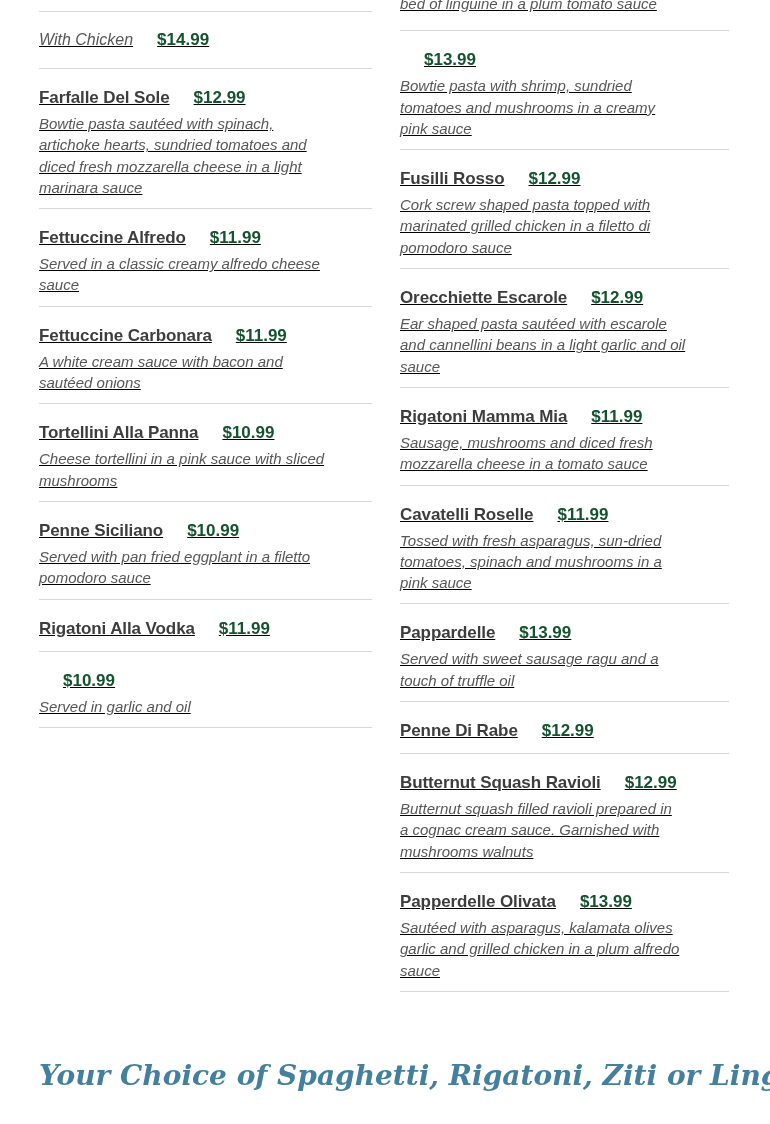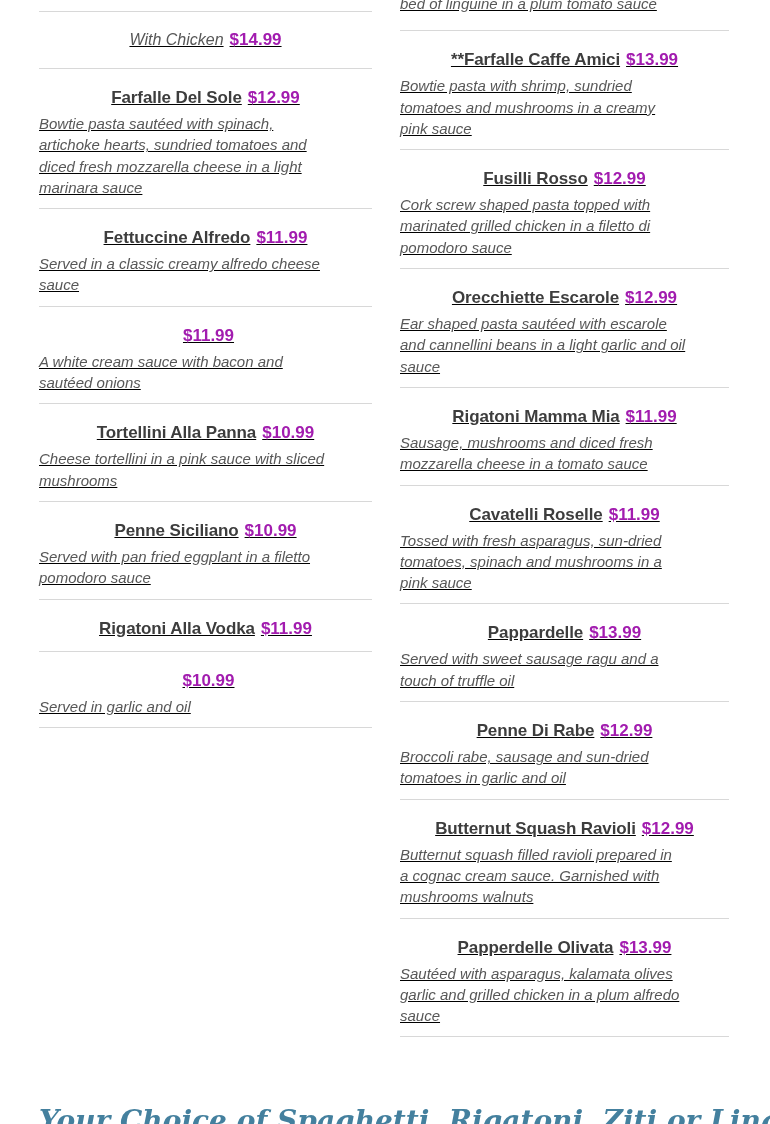--- a/index.html
+++ b/index.html
@@ -25,43 +25,43 @@
     border-bottom: 1px solid #d8d8d8;
   }
   .menu-item.variant { padding: 16px 0 16px 0; }
   .partial-item {
     margin-top: -7px;
     padding-bottom: 16px;
     border-bottom: 1px solid #d8d8d8;
   }
   .item-row {
     display: flex;
-    justify-content: center;
+    justify-content: flex-start;
     align-items: baseline;
   }
   .item-name {
     font-size: 17px;
     line-height: 24px;
     font-weight: 700;
     color: #3d3d3d;
     letter-spacing: -0.1px;
   }
   .variant .item-name {
     font-weight: 400;
     font-style: italic;
     font-size: 16px;
     color: #575757;
     letter-spacing: 0;
   }
   .item-price {
     font-size: 17px;
     line-height: 24px;
     font-weight: 700;
-    color: #a21caf;
-    margin-left: 6px;
+    color: #14532d;
+    margin-left: 24px;
     white-space: nowrap;
   }
   .item-desc {
     margin-top: 3px;
     font-size: 15px;
     font-style: italic;
     line-height: 21.3px;
     color: #575757;
     white-space: pre-line;
   }
@@ -107,20 +107,21 @@
       <div class="item-row">
         <span class="item-name">Fettuccine Alfredo</span>
         <span class="item-price">$11.99</span>
       </div>
       <div class="item-desc">Served in a classic creamy alfredo cheese
 sauce</div>
     </div>
 
     <div class="menu-item">
       <div class="item-row">
+        <span class="item-name">Fettuccine Carbonara</span>
         <span class="item-price">$11.99</span>
       </div>
       <div class="item-desc">A white cream sauce with bacon and
 sautéed onions</div>
     </div>
 
     <div class="menu-item">
       <div class="item-row">
         <span class="item-name">Tortellini Alla Panna</span>
         <span class="item-price">$10.99</span>
@@ -155,21 +156,20 @@
   </div>
 
   <div class="col col-right">
 
     <div class="partial-item">
       <div class="item-desc" style="margin-top:0">bed of linguine in a plum tomato sauce</div>
     </div>
 
     <div class="menu-item">
       <div class="item-row">
-        <span class="item-name">**Farfalle Caffe Amici</span>
         <span class="item-price">$13.99</span>
       </div>
       <div class="item-desc">Bowtie pasta with shrimp, sundried
 tomatoes and mushrooms in a creamy
 pink sauce</div>
     </div>
 
     <div class="menu-item">
       <div class="item-row">
         <span class="item-name">Fusilli Rosso</span>
@@ -216,22 +216,20 @@
       </div>
       <div class="item-desc">Served with sweet sausage ragu and a
 touch of truffle oil</div>
     </div>
 
     <div class="menu-item">
       <div class="item-row">
         <span class="item-name">Penne Di Rabe</span>
         <span class="item-price">$12.99</span>
       </div>
-      <div class="item-desc">Broccoli rabe, sausage and sun-dried
-tomatoes in garlic and oil</div>
     </div>
 
     <div class="menu-item">
       <div class="item-row">
         <span class="item-name">Butternut Squash Ravioli</span>
         <span class="item-price">$12.99</span>
       </div>
       <div class="item-desc">Butternut squash filled ravioli prepared in
 a cognac cream sauce. Garnished with
 mushrooms walnuts</div>

